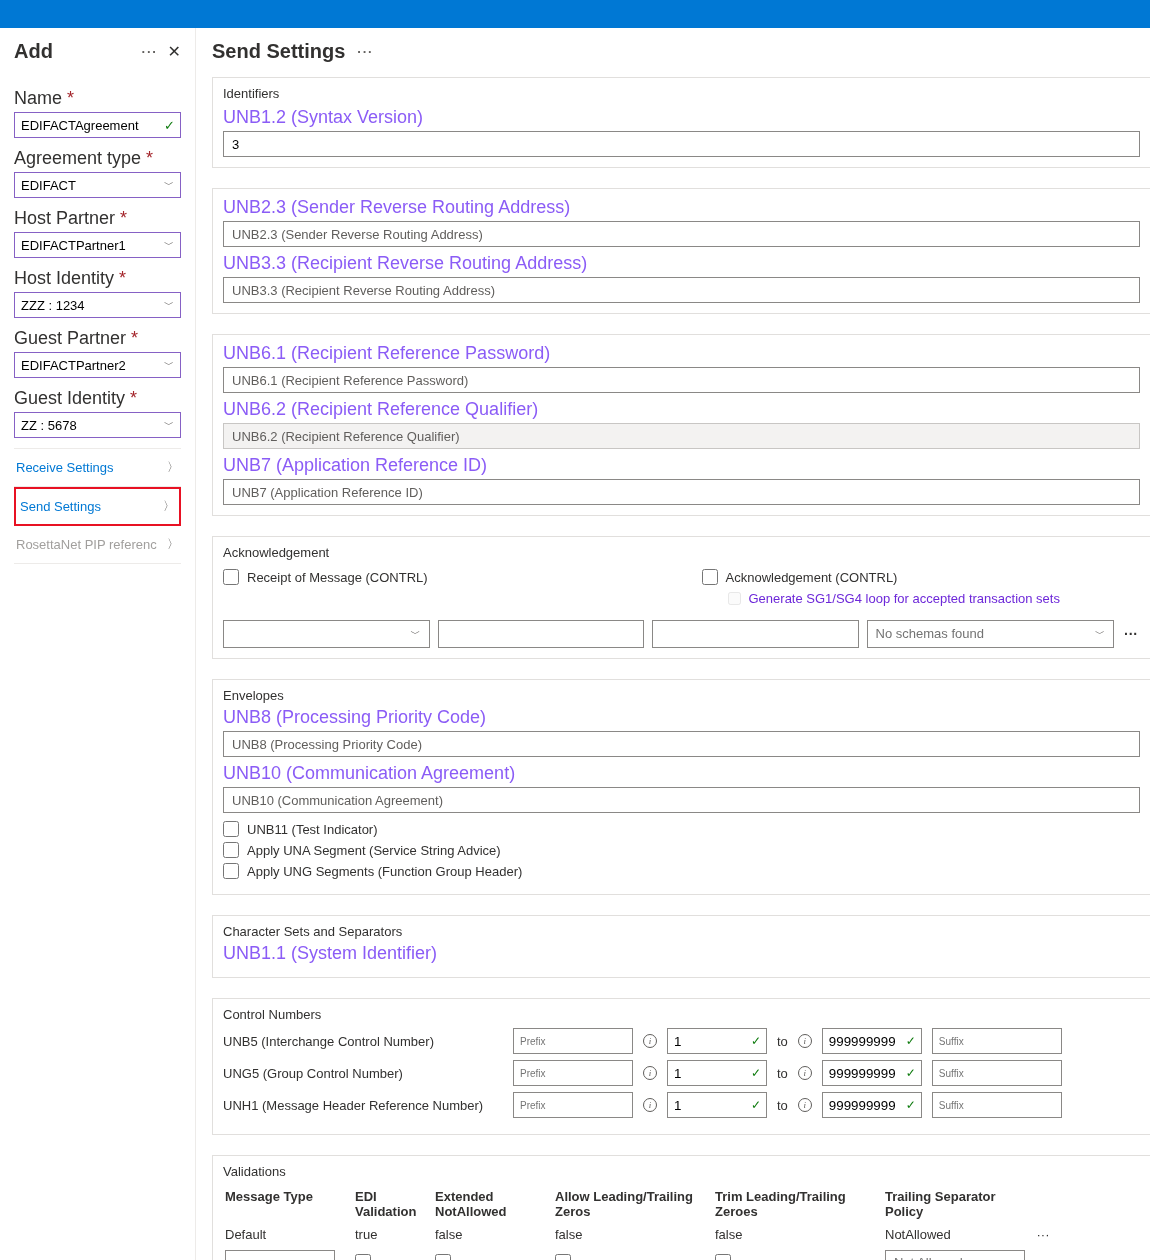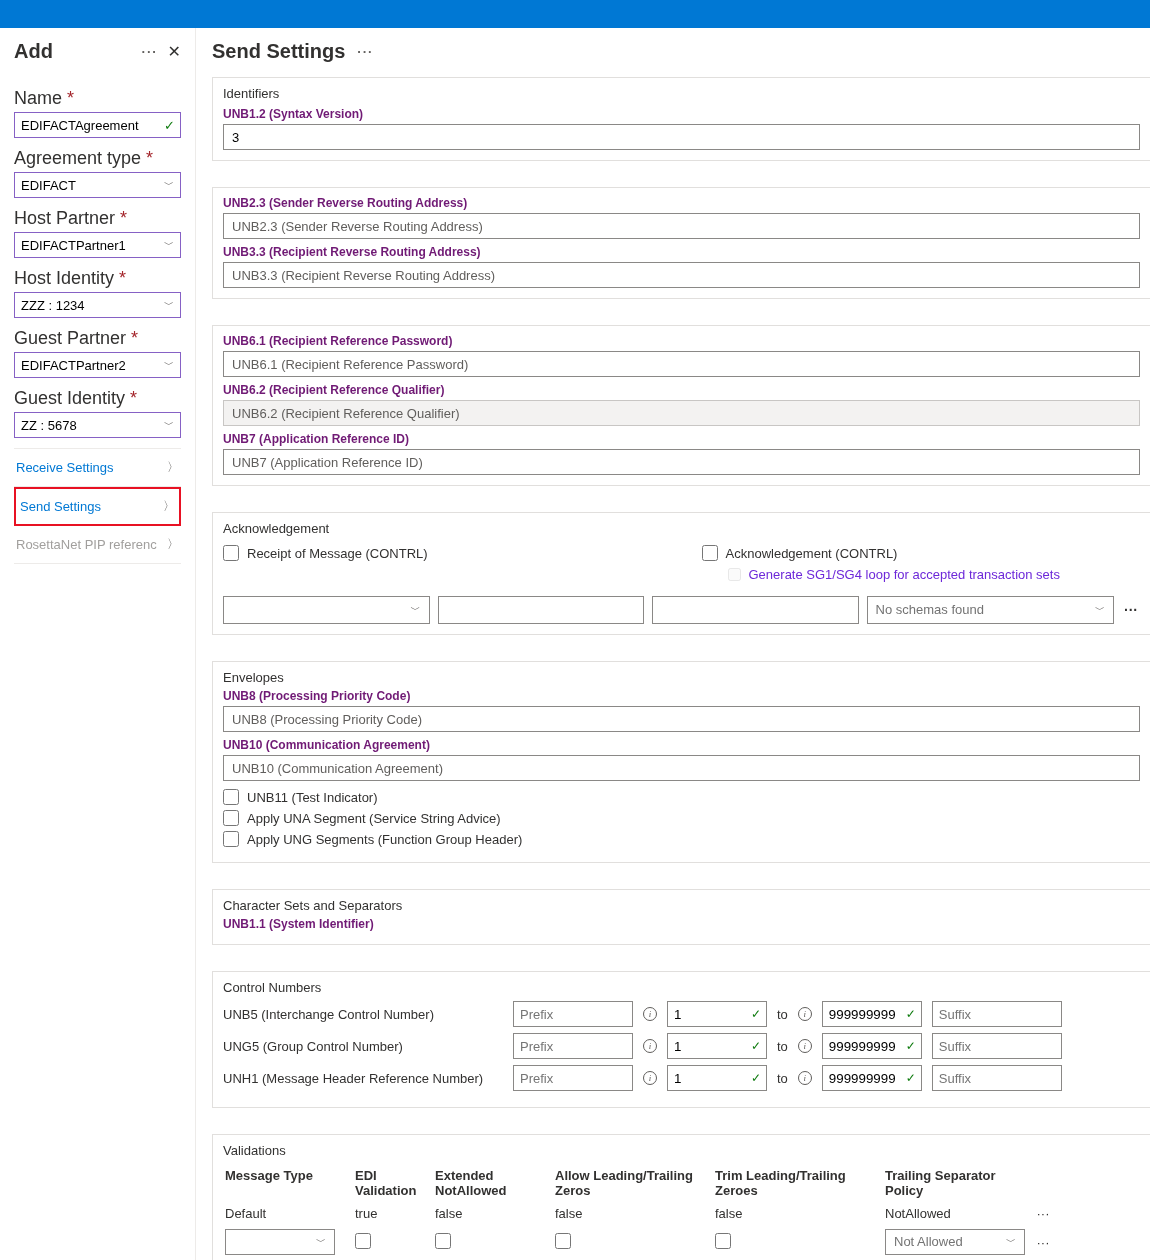--- a/index.html
+++ b/index.html
@@ -22,42 +22,42 @@
 .input-wrap { position: relative; }
 .nav-item { display: flex; align-items: center; justify-content: space-between; padding: 10px 2px; font-size: 13px; cursor: pointer; border-bottom: 1px solid #edebe9; }
 .nav-item.first{ border-top: 1px solid #edebe9; margin-top:6px;}
 .nav-item .chev-right { font-size: 12px; color: #605e5c; }
 .nav-item.link { color: #0078d4; }
 .nav-item.highlighted { border: 2px solid #e81123; color: #0078d4; padding: 9px 4px; }
 .nav-item.muted { color: #a19f9d; }
 .main { flex: 1; padding: 12px 0 10px 16px; overflow: hidden; }
 .main-header { display: flex; align-items: center; gap: 12px; margin-bottom: 14px; }
 .main-title { font-size: 20px; font-weight: 600; }
-.section { border: 1px solid #e1dfdd; border-right: none; margin-bottom: 26px; padding: 8px 10px 10px 10px; }
+.section { border: 1px solid #e1dfdd; border-right: none; margin-bottom: 20px; padding: 8px 10px 10px 10px; }
 .section-title { font-size: 13px; color: #323130; margin-bottom: 4px; }
-.field-label { font-size: 12px; color: #701a75; margin-bottom: 3px; margin-top: 6px; font-weight: bold; }
+.field-label { font-size: 18px; color: #8b5cf6; margin-bottom: 3px; margin-top: 6px; }
 .wide-input { width: 100%; height: 26px; border: 1px solid #8a8886; padding: 0 8px; font-size: 13px; background:#fff; }
 .wide-input::placeholder { color: #605e5c; }
 .wide-input.disabled { background: #f3f2f1; color: #605e5c; border-color:#c8c6c4;}
 .check-row { display: flex; align-items: center; gap: 8px; margin: 5px 0; }
 .check-row input[type=checkbox] { width: 16px; height: 16px; accent-color: #323130; }
 .ack-grid { display: flex; gap: 40px; margin-top:2px;}
 .ack-col { flex: 1; }
 .ack-sub { margin-left: 26px; display:flex; align-items:center; gap:8px; margin-top:6px;}
 .ack-sub input{ opacity:0.5;}
 .ack-sub span { color:#6d28d9;}
 .ack-select-row { display: flex; gap: 8px; margin-top: 14px; align-items: center; }
 .ack-select-row .sel-plain { flex:1; height: 28px; border:1px solid #8a8886; background:#fff; position:relative;}
 .ack-select-row .sel-plain.no-chev::after{content:none;}
 .sel-plain { position:relative; }
 .sel-plain .chev-down{ right:8px;}
 .ack-select-row .ellipsis { font-size:14px; font-weight:bold; cursor:pointer; padding:0 2px; color:#323130;}
 .cn-row { display:flex; align-items:center; gap:10px; margin:6px 0;}
 .cn-label { width:280px; font-size:13px;}
-.cn-input { height:26px; border:1px solid #8a8886; padding:0 6px; font-size:13px; background:#fff;}
+.cn-input { height:26px; border:1px solid #8a8886; padding:0 6px; font-size:10px; background:#fff;}
 .cn-prefix { width:120px;}
 .cn-num { width:100px; position:relative;}
 .cn-num input{ width:100%; height:26px; border:1px solid #8a8886; padding:0 22px 0 6px;}
 .cn-num .check{ position:absolute; right:6px; top:50%; transform:translateY(-50%); color:#107c10; font-size:12px;}
 .cn-to{ font-size:13px;}
 .cn-suffix{ width:130px;}
 .info-icon{ display:inline-flex; align-items:center; justify-content:center; width:14px; height:14px; border:1px solid #605e5c; border-radius:50%; font-size:9px; color:#605e5c; font-style:italic; font-family:serif;}
 .val-header{ display:flex; font-size:13px; font-weight:600; margin-top:6px;}
 .val-header > div, .val-row > div{ padding:4px 2px;}
 .val-c1{width:130px;} .val-c2{width:80px;} .val-c3{width:120px;} .val-c4{width:160px;} .val-c5{width:170px;} .val-c6{width:145px;} .val-c7{width:30px; text-align:center;}

